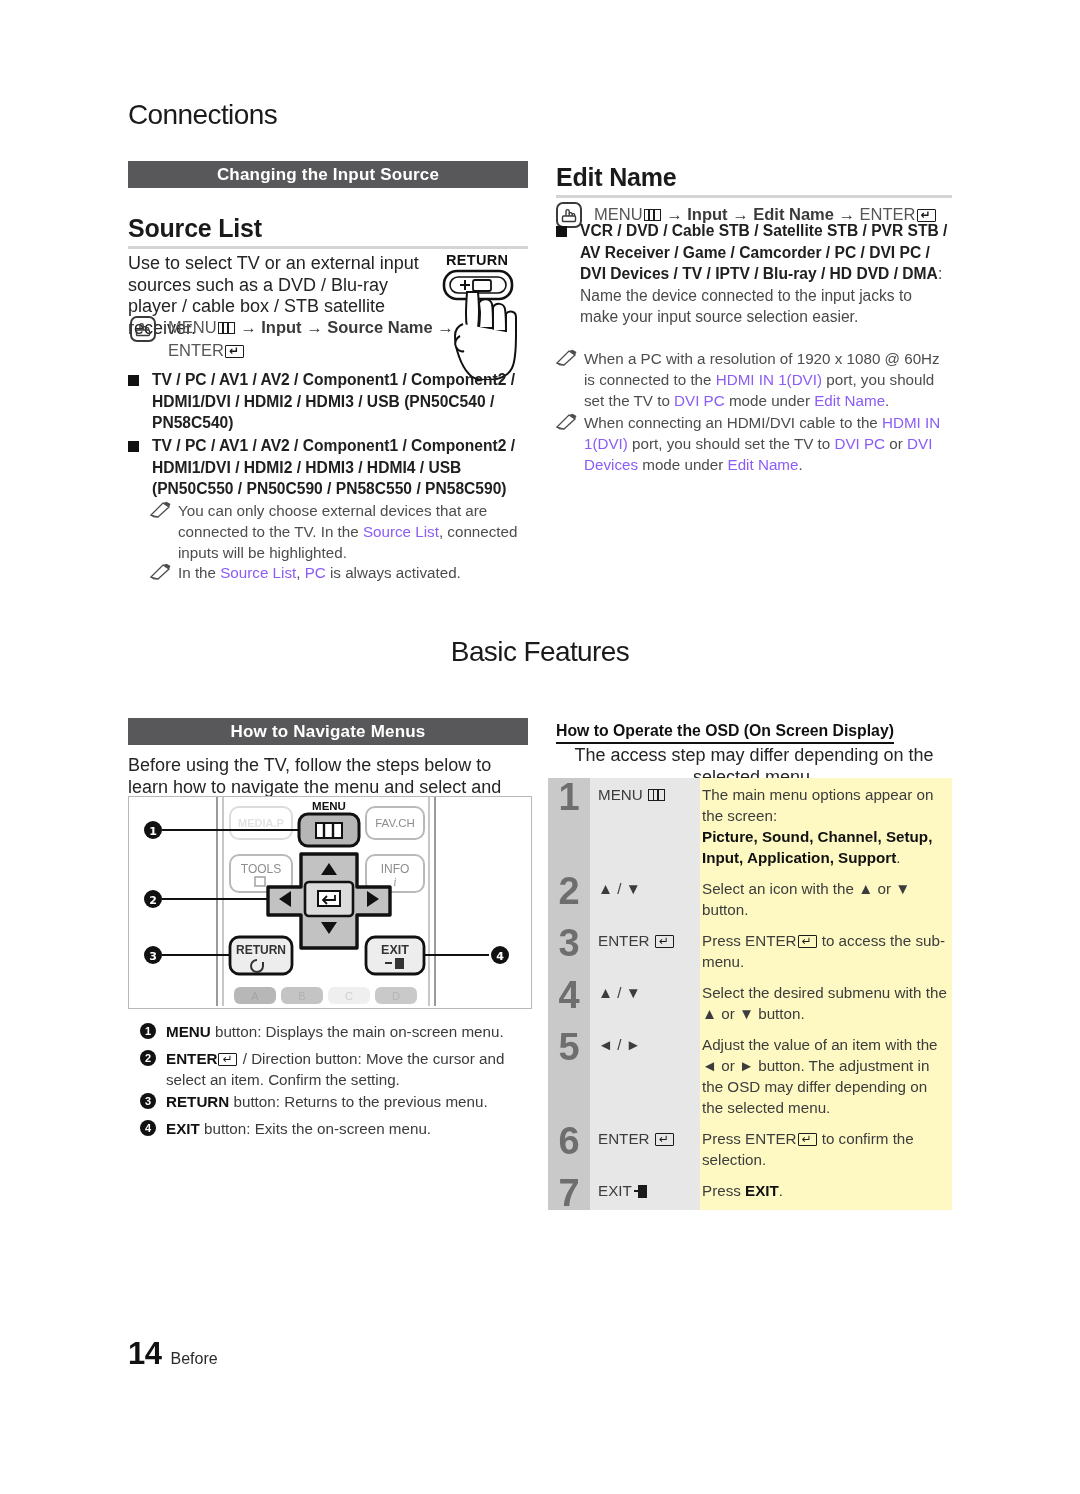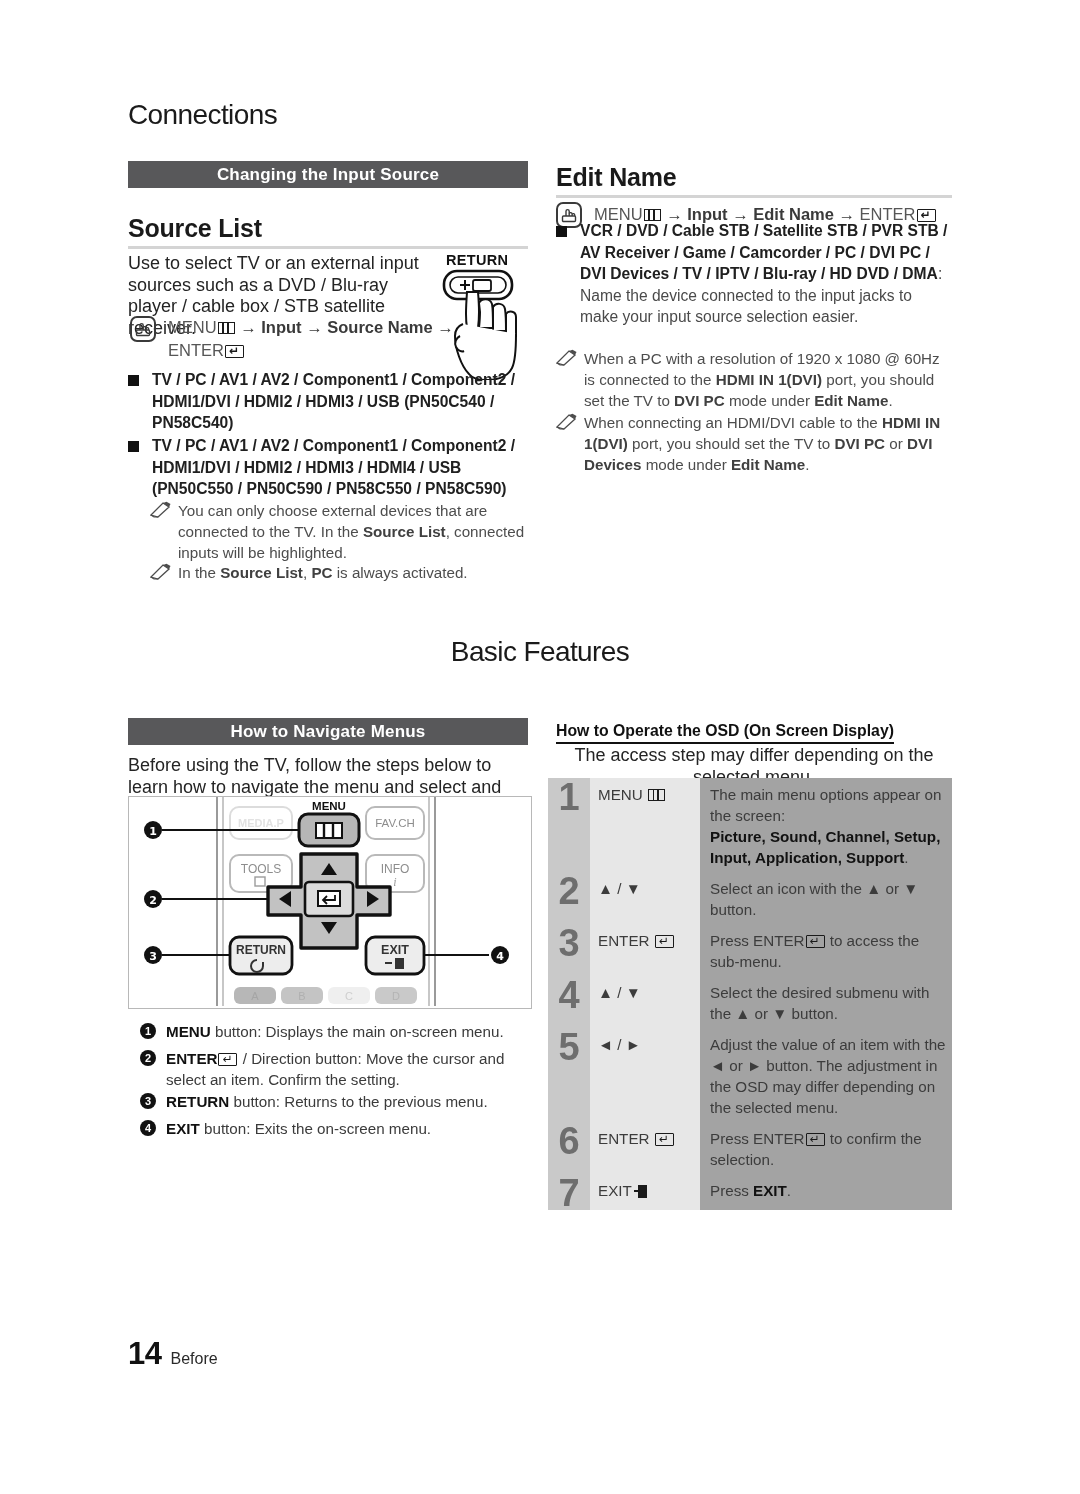--- a/index.html
+++ b/index.html
@@ -114,21 +114,21 @@
   #bullet-b { left:128px; top:435px; width:400px; }
   #bullet-edit { left:556px; top:220px; width:396px; }
 
   
   .note-row {
     position:absolute;
     font-size:15.2px;
     line-height:21px;
     color:#4d4d4d;
   }
-  .note-row b { font-weight:bold; color:#404040; }
+  .note-row b { font-weight:normal; color:#8b5cf6; }
   .note-row .ntxt { display:block; margin-left:28px; }
   .pencil {
     position:absolute; left:0; top:1px;
     width:22px; height:17px;
   }
   #note-1 { left:150px; top:500px; width:380px; }
   #note-2 { left:150px; top:562px; width:380px; }
   #note-3 { left:556px; top:348px; width:396px; }
   #note-4 { left:556px; top:412px; width:396px; }
 
@@ -169,22 +169,22 @@
     font-size:15.2px;
     line-height:21px;
     color:#3c3c3c;
     padding:6px 0 4px 8px;
   }
   .osd-desc {
     flex:1 1 auto;
     font-size:15.2px;
     line-height:21px;
     color:#3c3c3c;
-    padding:6px 0 4px 10px;
-    background:#a3a3a3;
+    padding:6px 0 4px 2px;
+    background:#fef9c3;
   }
   .osd-desc b { font-weight:bold; color:#111; }
 
   
   .menu-glyph {
     display:inline-block;
     width:17px; height:12px;
     border:1.6px solid #1a1a1a;
     vertical-align:-1px;
     position:relative;

